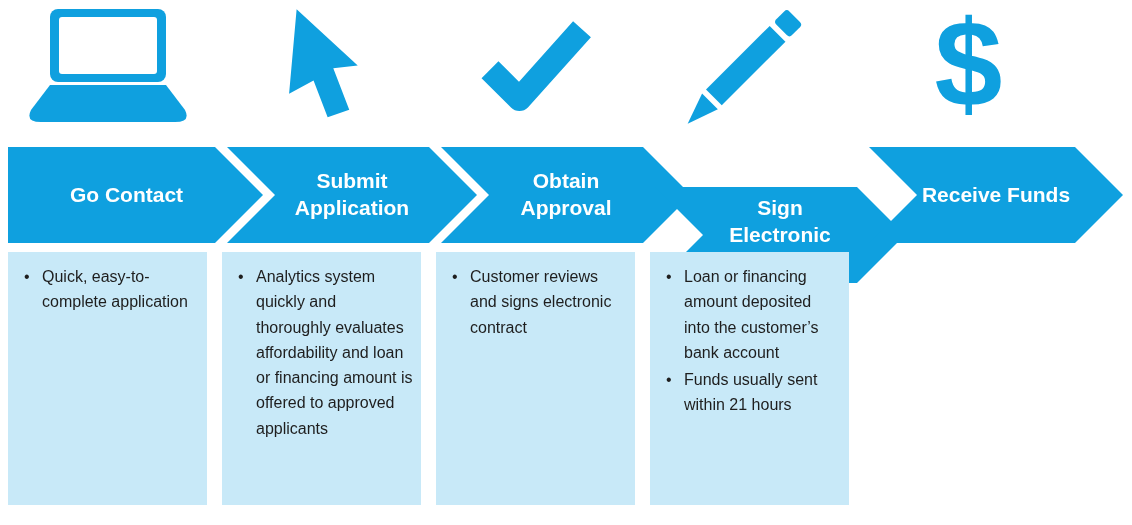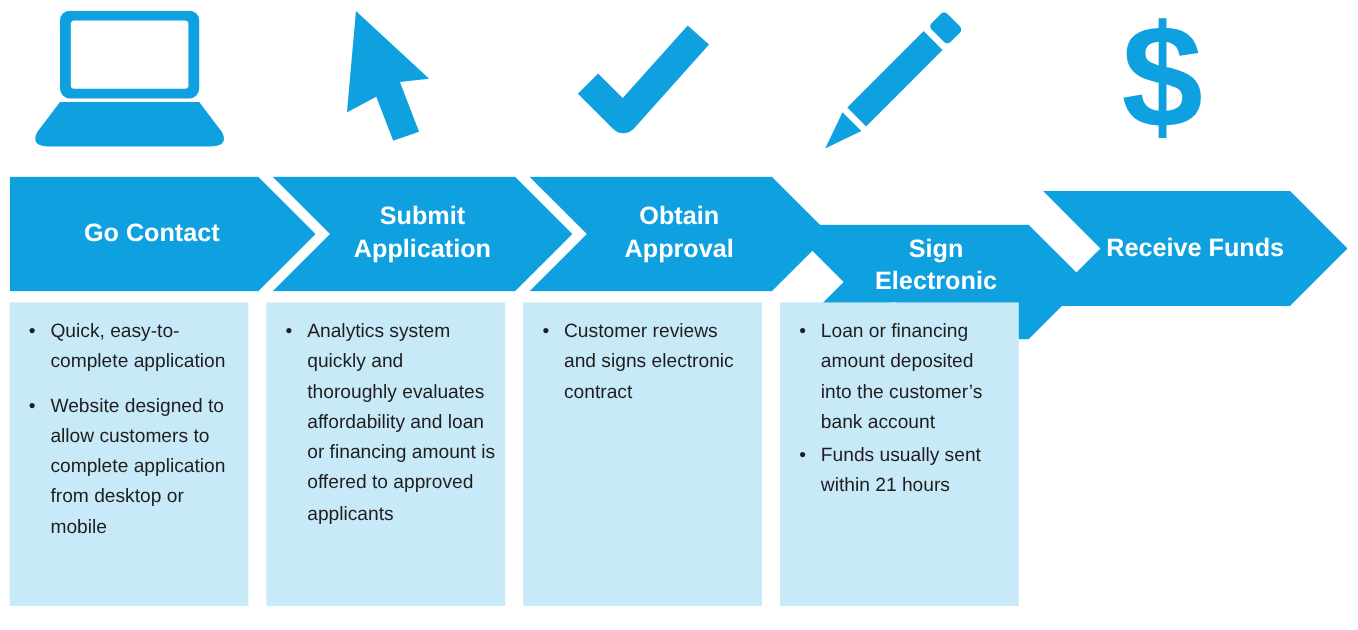--- a/index.html
+++ b/index.html
@@ -40,21 +40,21 @@
   }
   .seg-first{left:8px;width:255px;
     clip-path:polygon(0 0, calc(100% - 48px) 0, 100% 50%, calc(100% - 48px) 100%, 0 100%);
     padding-right:18px;box-sizing:border-box;}
   .seg-mid{
     clip-path:polygon(0 0, calc(100% - 48px) 0, 100% 50%, calc(100% - 48px) 100%, 0 100%, 48px 50%);
   }
   .seg-2{left:227px;width:250px;}
   .seg-3{left:441px;width:250px;}
   .seg-4{left:655px;width:250px;margin-top:40px;}
-  .seg-5{left:869px;width:254px;margin-top:12px;}
+  .seg-5{left:869px;width:254px;}
   
   .panels{
     position:absolute;left:8px;top:252px;width:1065px;
     display:grid;grid-template-columns:199px 199px 199px 199px 209px;
     column-gap:15px;
   }
   .panel{
     background:var(--panel);height:253px;box-sizing:border-box;
     padding:12px 8px 8px 6px;
   }
@@ -124,21 +124,20 @@
     </div>
     <div class="seg seg-mid seg-5">
       <span class="seg-title">Receive Funds</span>
     </div>
   </div>
 
   <div class="panels">
     <div class="panel">
       <ul class="bullets">
         <li>Quick, easy-to-complete application</li>
-        <li>Website designed to allow customers to complete application from desktop or mobile</li>
       </ul>
     </div>
     <div class="panel">
       <ul class="bullets">
         <li>Analytics system quickly and thoroughly evaluates affordability and loan or financing amount is offered to approved applicants</li>
       </ul>
     </div>
     <div class="panel">
       <ul class="bullets">
         <li>Customer reviews and signs electronic contract</li>

